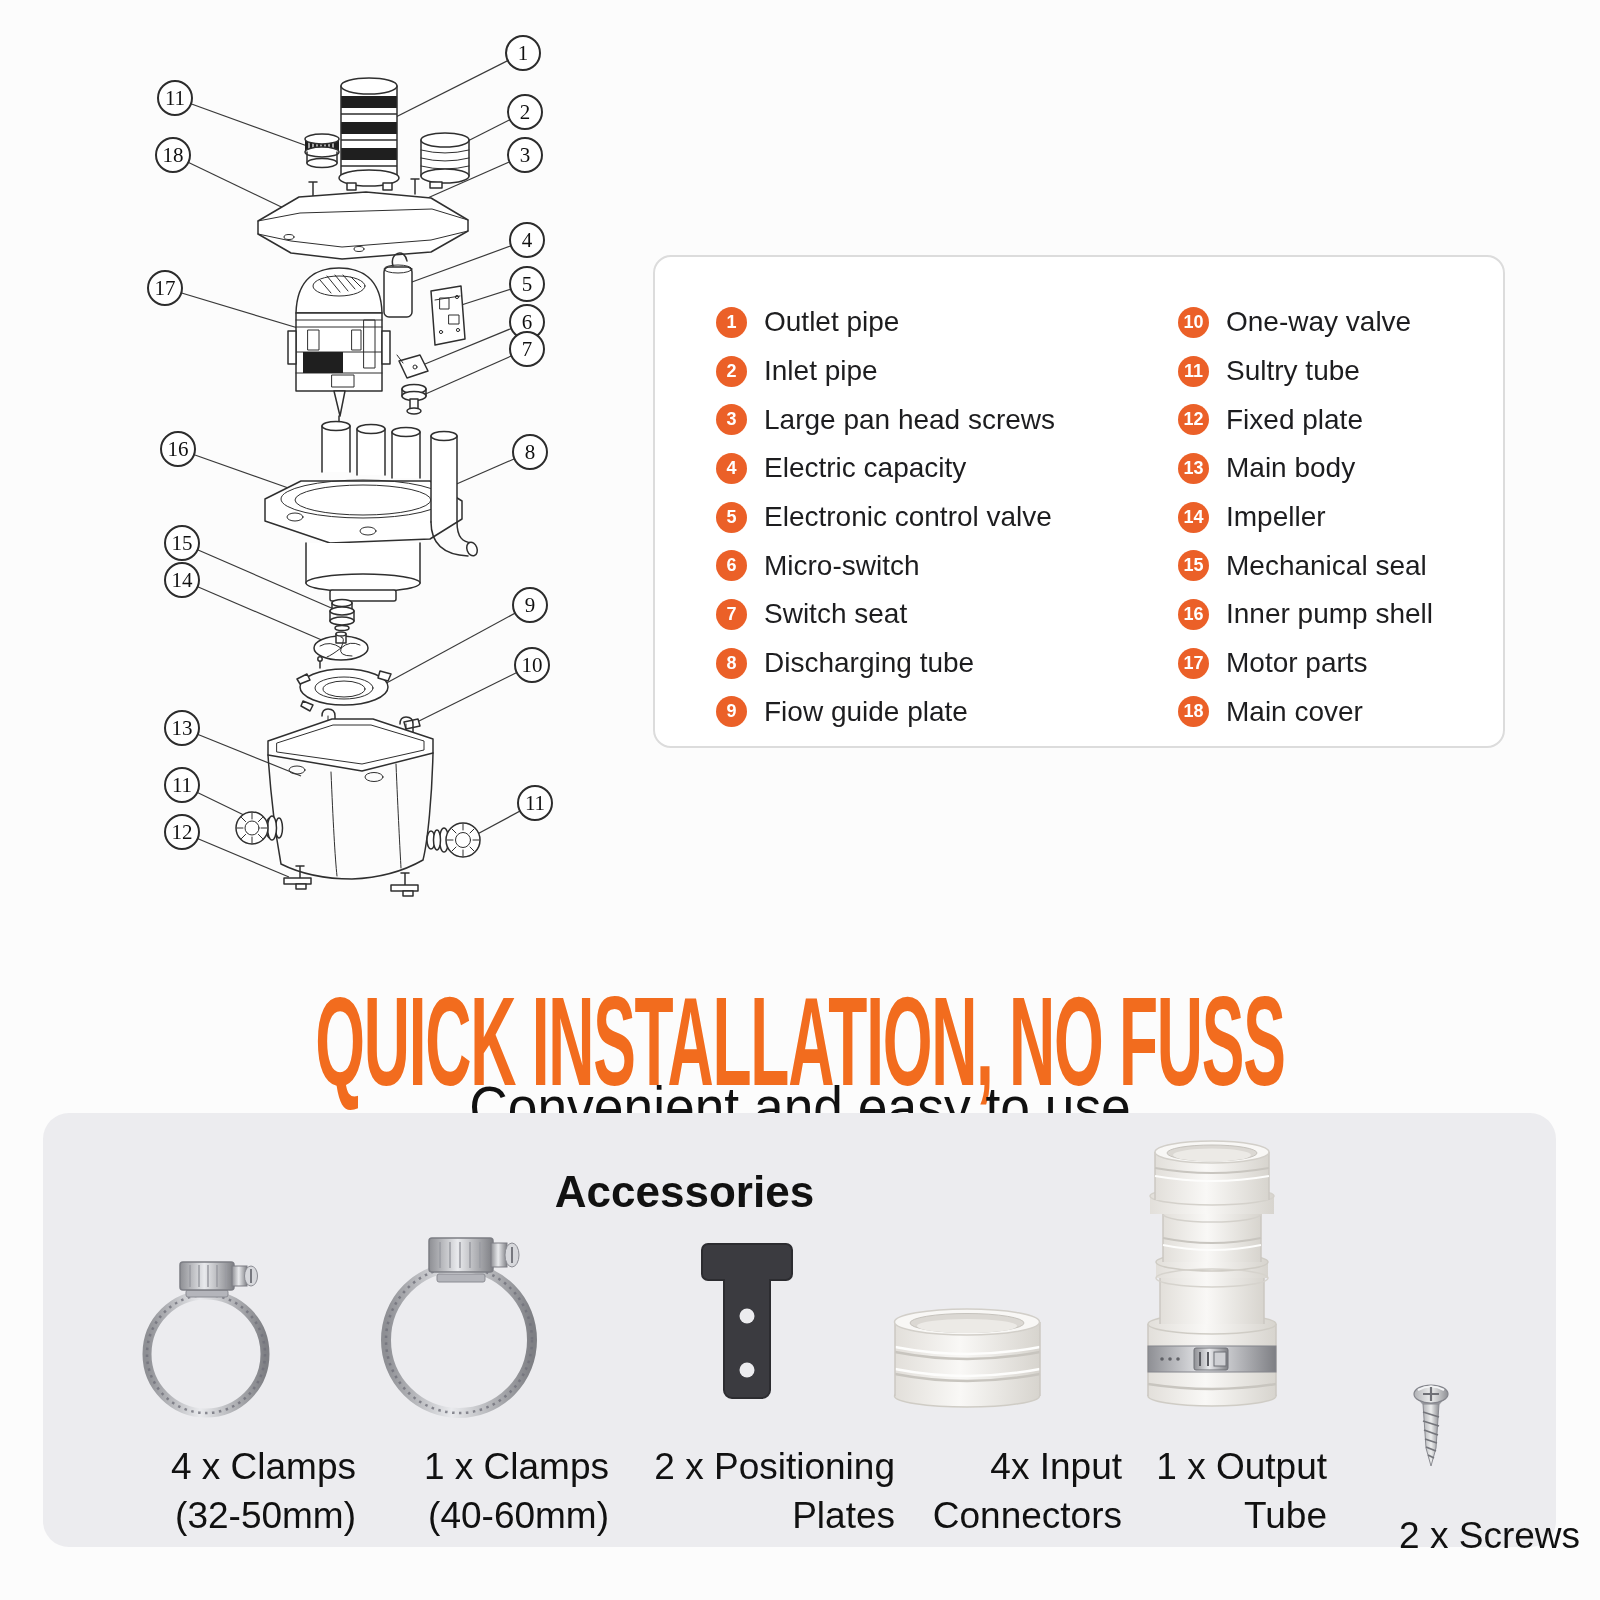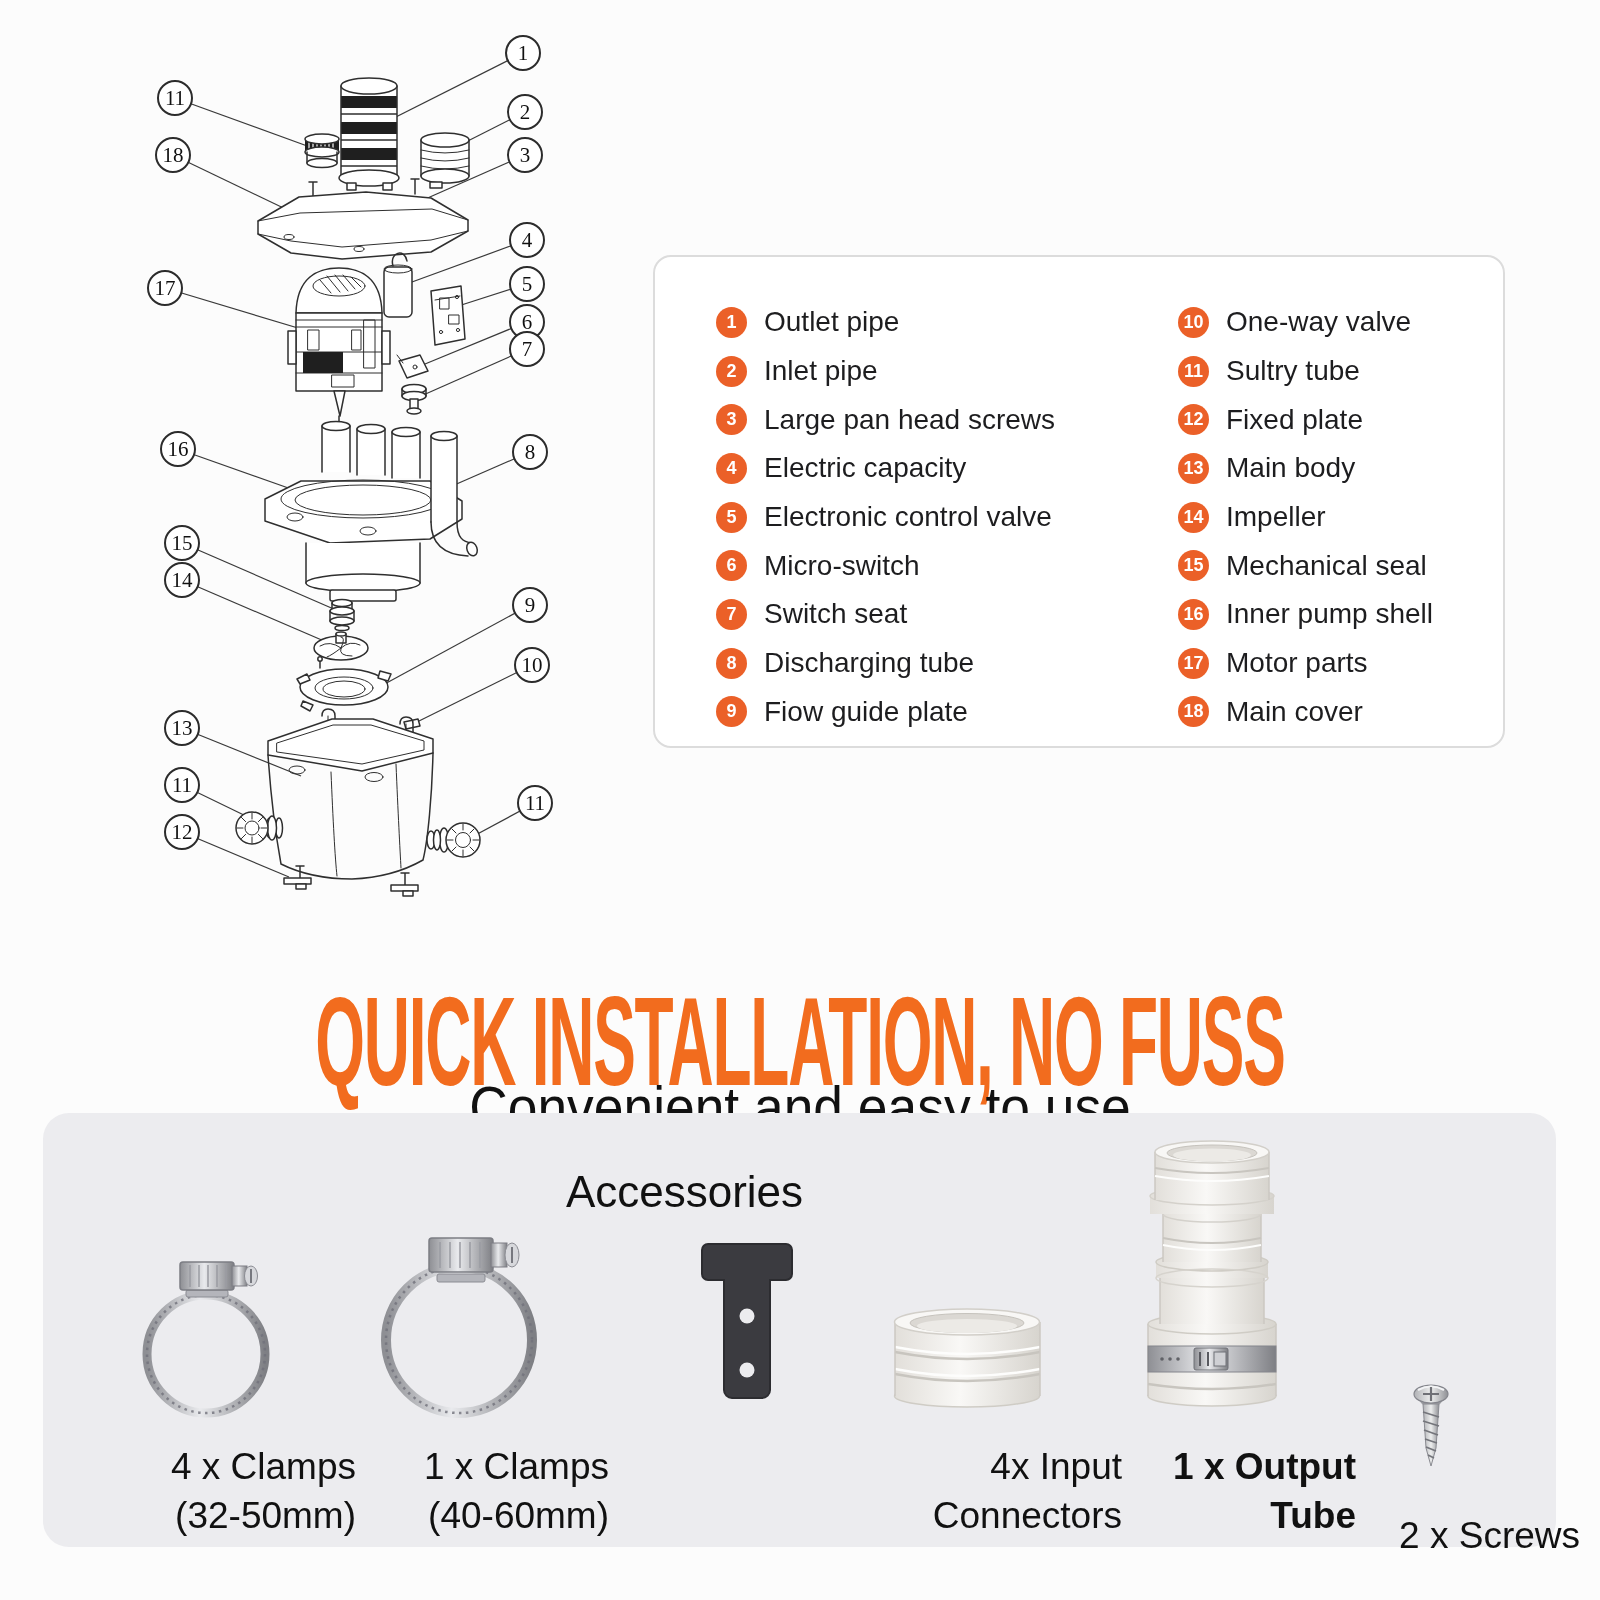--- a/index.html
+++ b/index.html
@@ -28,21 +28,21 @@
   .headline{position:absolute;left:0;top:914px;width:1600px;height:120px;line-height:120px;
             text-align:center;font-size:100px;font-weight:700;letter-spacing:-2px;color:#F26C1E;
             transform:scale(0.64,1.26);transform-origin:50% 50%;white-space:nowrap;}
   .subtitle{position:absolute;left:0;top:1016px;width:1600px;line-height:66px;text-align:center;
             font-size:58px;font-weight:400;color:#111;transform:scaleX(0.92);transform-origin:50% 50%;
             white-space:nowrap;}
   
   .acc-panel{position:absolute;left:43px;top:1113px;width:1513px;height:434px;background:#ECECEF;
              border-radius:26px;}
   .acc-title{position:absolute;left:0;top:1130px;width:1369px;text-align:center;
-             font-size:44px;font-weight:400;color:#111;}
+             font-size:44px;font-weight:700;color:#111;}
   .acc-art{position:absolute;left:0;top:1080px;width:1600px;height:520px;}
   .acc-label{position:absolute;width:300px;text-align:right;font-size:37px;line-height:49px;
              color:#111;white-space:nowrap;}
 </style>
 </head>
 <body>
 
 <div class="page">
 
   <svg class="diagram" viewBox="95 28 475 880">
@@ -494,25 +494,29 @@
   </svg>
 
   <div class="acc-label" style="left:56px;top:1442px;">
     <div>4 x Clamps</div>
     <div>(32-50mm)</div>
   </div>
   <div class="acc-label" style="left:309px;top:1442px;">
     <div>1 x Clamps</div>
     <div>(40-60mm)</div>
   </div>
+  <div class="acc-label" style="left:595px;top:1442px;">
+    <div>2 x Positioning</div>
+    <div>Plates</div>
+  </div>
   <div class="acc-label" style="left:822px;top:1442px;">
     <div>4x Input</div>
     <div>Connectors</div>
   </div>
-  <div class="acc-label" style="left:1056px;top:1442px;font-weight:bold;">
+  <div class="acc-label" style="left:1027px;top:1442px;">
     <div>1 x Output</div>
     <div>Tube</div>
   </div>
   <div class="acc-label" style="left:1280px;top:1491px;margin-top:20px;">
     <div>2 x Screws</div>
   </div>
 
 </div>
 
 </body></html>

